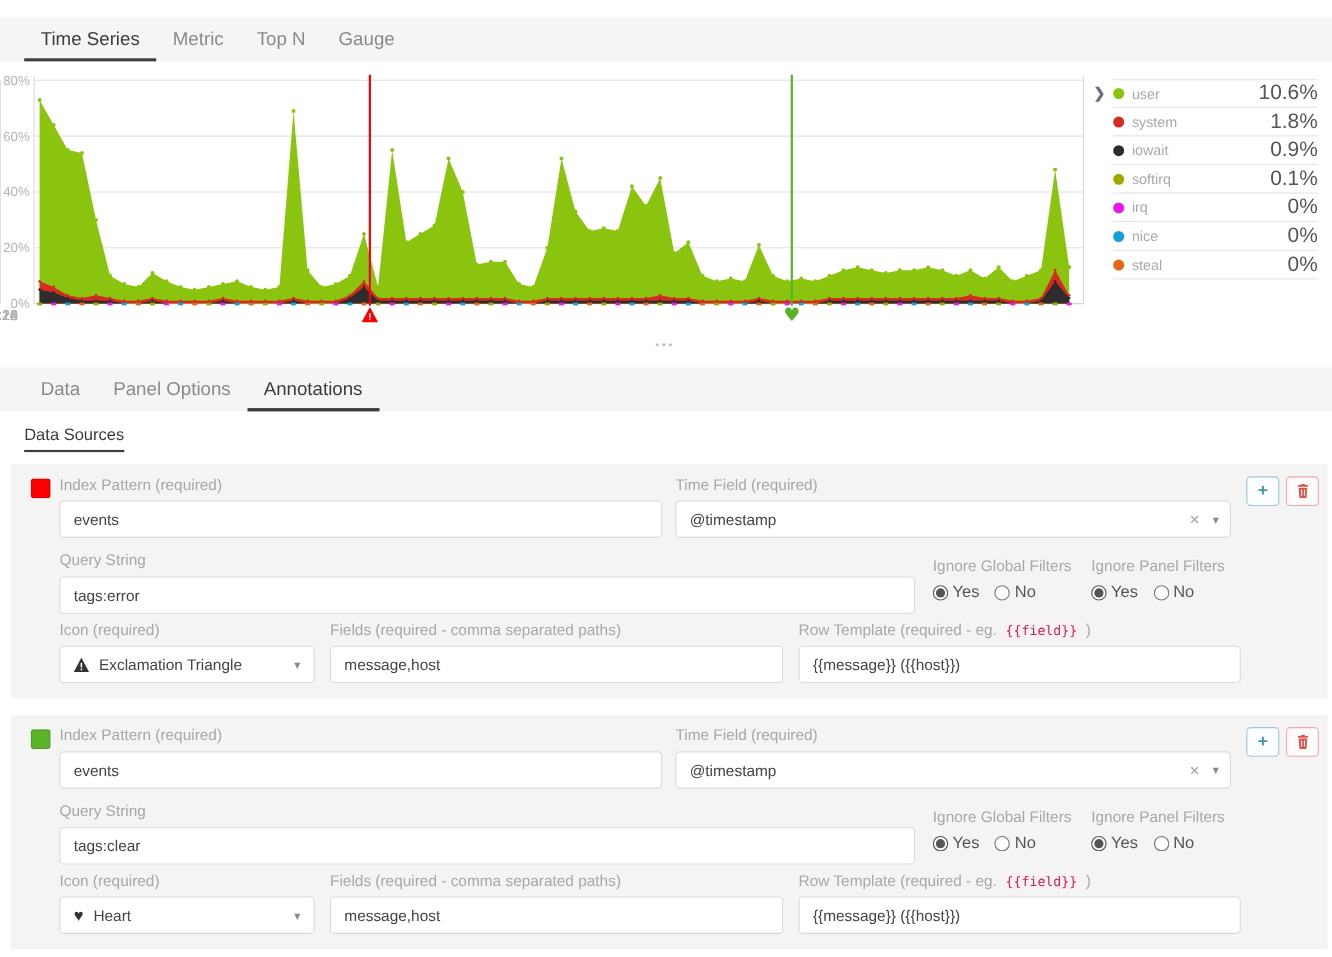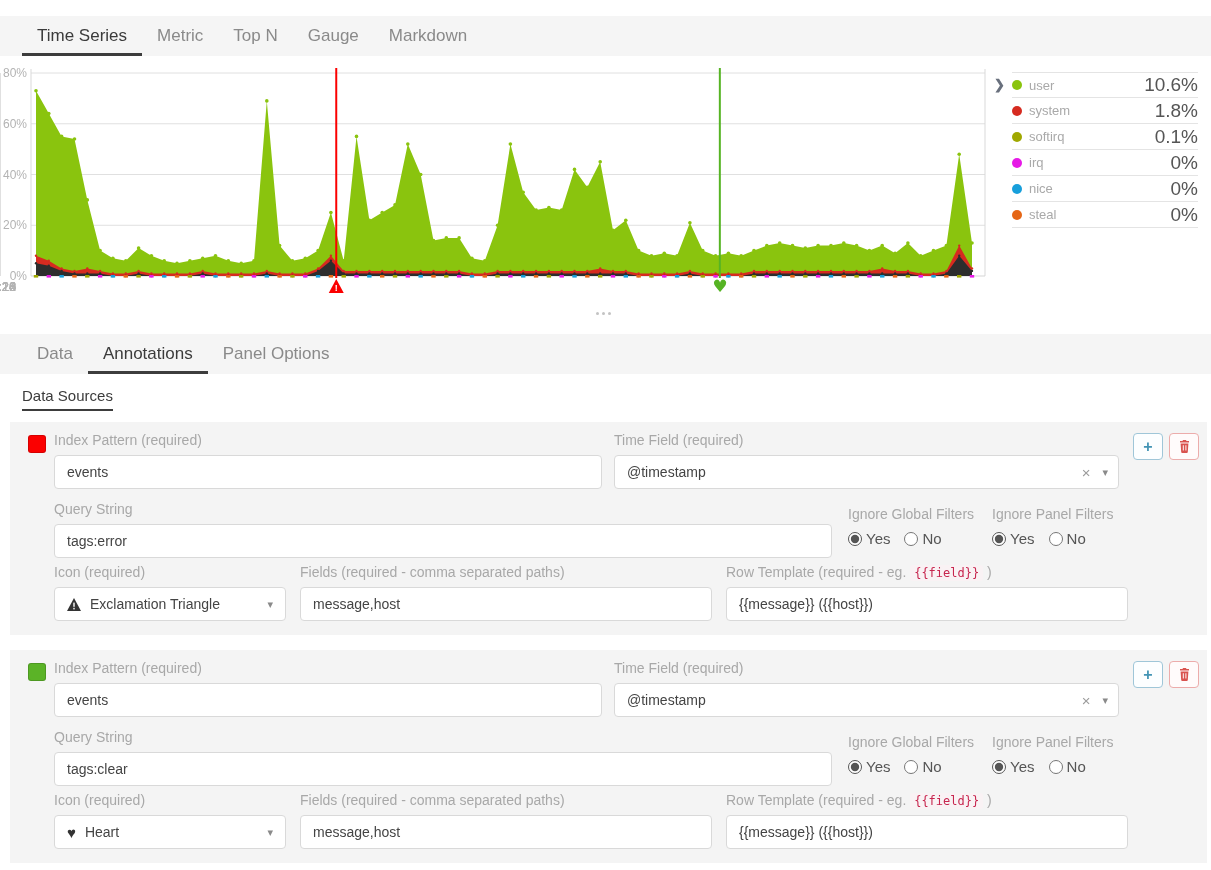--- a/index.html
+++ b/index.html
@@ -78,21 +78,20 @@
     background:#f9f2f4; padding:1px 4px; border-radius:3px; }
 </style>
 </head>
 <body>
 
 <div class="tabbar">
   <div class="tab active">Time Series</div>
   <div class="tab">Metric</div>
   <div class="tab">Top N</div>
   <div class="tab">Gauge</div>
-  <div class="tab">Markdown</div>
 </div>
 
 <div class="chart-region">
   <svg id="chart-svg" width="1000" height="250">
       <line x1="31" y1="169.25" x2="985" y2="169.25" stroke="#e0e0e0"></line>
       <line x1="31" y1="118.5" x2="985" y2="118.5" stroke="#e0e0e0"></line>
       <line x1="31" y1="67.75" x2="985" y2="67.75" stroke="#e0e0e0"></line>
       <line x1="31" y1="17" x2="985" y2="17" stroke="#e0e0e0"></line>
       <line x1="NaN" y1="17" x2="NaN" y2="220" stroke="#e0e0e0"></line>
       <line x1="NaN" y1="17" x2="NaN" y2="220" stroke="#e0e0e0"></line>
@@ -427,20 +426,25 @@
         <span class="legend-dot" style="background: rgb(138, 196, 14);"></span>
         <span class="legend-label">user</span>
         <span class="legend-value">10.6%</span>
       </div>
       <div class="legend-row">
         <span class="legend-dot" style="background: rgb(214, 43, 32);"></span>
         <span class="legend-label">system</span>
         <span class="legend-value">1.8%</span>
       </div>
       <div class="legend-row">
+        <span class="legend-dot" style="background: rgb(45, 45, 45);"></span>
+        <span class="legend-label">iowait</span>
+        <span class="legend-value">0.9%</span>
+      </div>
+      <div class="legend-row">
         <span class="legend-dot" style="background: rgb(160, 168, 0);"></span>
         <span class="legend-label">softirq</span>
         <span class="legend-value">0.1%</span>
       </div>
       <div class="legend-row">
         <span class="legend-dot" style="background: rgb(230, 26, 230);"></span>
         <span class="legend-label">irq</span>
         <span class="legend-value">0%</span>
       </div>
       <div class="legend-row">
@@ -456,22 +460,22 @@
     </div>
   <div class="resize-handle">
       <i></i>
       <i></i>
       <i></i>
     </div>
 </div>
 
 <div class="tabbar sub">
   <div class="tab">Data</div>
+  <div class="tab">Panel Options</div>
   <div class="tab active">Annotations</div>
-  <div class="tab">Panel Options</div>
 </div>
 
 <div class="section">
   <div class="ds-heading">Data Sources</div>
 </div>
 
 <div class="src-panel">
   <div class="row row1">
     <span class="swatch" style="background: rgb(251, 0, 0);"></span>
     <div class="field f-index">

